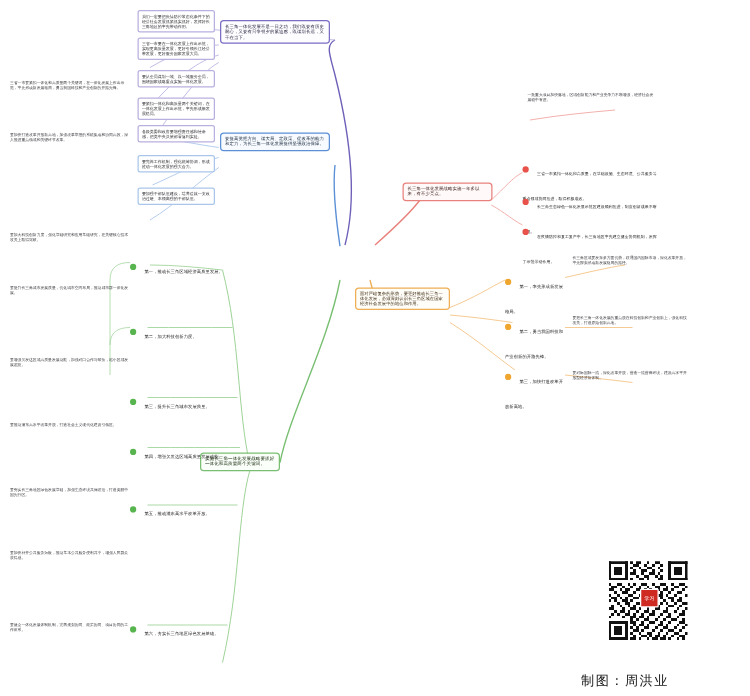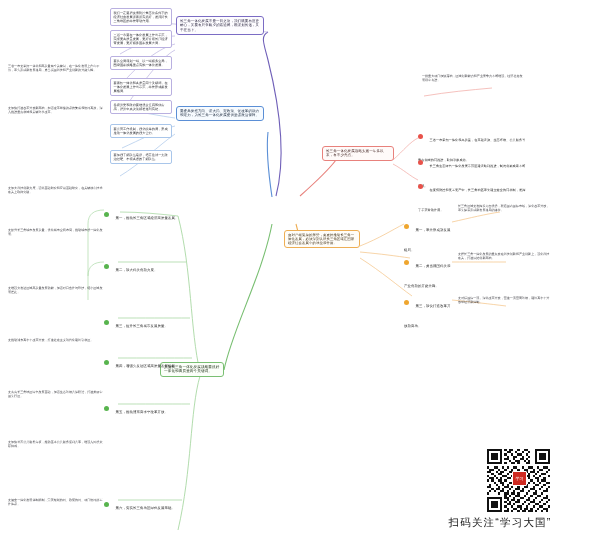--- a/index.html
+++ b/index.html
@@ -403,15 +403,15 @@
           <rect x="16" y="28" width="2" height="1"></rect>
         <rect x="19" y="28" width="2" height="1"></rect>
           <rect x="22" y="28" width="1" height="1"></rect>
         <rect x="25" y="28" width="1" height="1"></rect>
           <rect x="27" y="28" width="1" height="1"></rect>
       </g>
     </svg>
     <div id="qrlogo">学习</div>
   </div>
 
-  <div class="caption" style="top:516px;">扫码关注“学习大国”</div>
+  <div class="caption" style="top:538px;">制图：周洪业</div>
 
 </div>
 
 </body></html>

